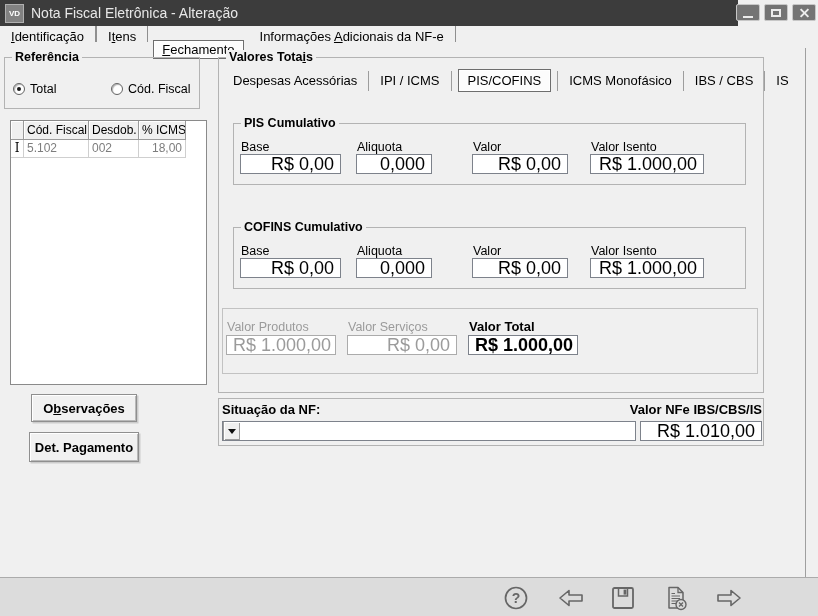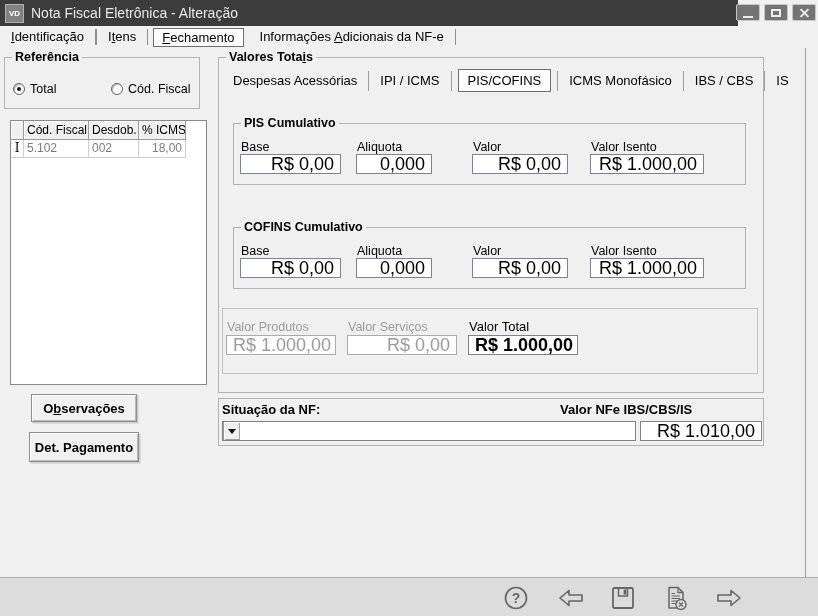--- a/index.html
+++ b/index.html
@@ -25,21 +25,21 @@
     background:#747474; border:1px solid #c7c7c7; border-radius:2px;
     display:flex; align-items:center; justify-content:center; cursor:default;
   }
   .win-btn .bar { width:10px; height:2px; background:#ececec; margin-top:8px; }
   .win-btn .box { width:10px; height:8px; border:2px solid #ececec; }
   .win-btn .xwrap { position:relative; width:11px; height:11px; }
   .win-btn .xwrap i { position:absolute; left:0; top:4.5px; width:11px; height:2px; background:#ececec; }
   .win-btn .xwrap i:first-child { transform:rotate(45deg); }
   .win-btn .xwrap i:last-child  { transform:rotate(-45deg); }
   
-  .tabbar { position:absolute; left:0; top:26px; width:684px; height:22px; display:flex; align-items:center; }
+  .tabbar { position:absolute; left:0; top:26px; width:684px; height:22px; display:flex; align-items:flex-start; }
   .tab { padding:0 11px; font-size:13px; white-space:nowrap; height:22px; line-height:22px; }
   .tab-sep { width:1px; height:16px; background:#8f8f8f; }
   .tab.selected {
     height:19px; line-height:17px; margin:14px 5px; padding:0 8px;
     background:#fcfcfc; border:1px solid #6e6e6e; box-shadow:inset 0 0 0 1px #fff;
   }
   u { text-decoration:underline; }
   
   .groupbox { position:absolute; border:1px solid #b3b3b3; }
   .groupbox-title {
@@ -88,21 +88,21 @@
   }
   
   .fld-label { position:absolute; font-size:12.5px; white-space:nowrap; }
   .fld {
     position:absolute; height:20px; background:#fff; border:1px solid #7d828b;
     font-size:18px; line-height:18px; text-align:right; padding:0 6px; white-space:nowrap;
   }
   .fld.disabled { color:#9b9b9b; border-color:#ababab; }
   .fld-label.disabled { color:#9b9b9b; }
   .fld.total { font-weight:bold; }
-  .fld-label.total { font-weight:normal; font-size:13px; }
+  .fld-label.total { font-weight:bold; font-size:13px; }
   .panel { position:absolute; border:1px solid #c2c2c2; }
   .panel2 { position:absolute; border:1px solid #b3b3b3; }
   
   .combo {
     position:absolute; left:222px; top:421px; width:414px; height:20px;
     background:#fff; border:1px solid #7d828b; display:flex; align-items:center;
   }
   .combo-text { flex:1; padding-left:4px; font-size:13px; line-height:18px; white-space:nowrap; overflow:hidden; }
   .combo-btn {
     width:17px; height:18px; background:#f0f0f0; border-left:1px solid #9a9a9a;
@@ -233,21 +233,21 @@
 <div class="fld-label total" style="left:469px; top:319px;">Valor Total</div>
 <div class="fld total" style="left:468px; top:335px; width:110px;">R$ 1.000,00</div>
 
 <div class="panel2" style="left:218px; top:398px; width:546px; height:48px;"></div>
 <div class="bold-label" style="left:222px; top:402px;">Situação da NF:</div>
 <div class="combo">
   <div class="combo-btn">
     <div class="combo-arrow"></div>
   </div>
 </div>
-<div class="bold-label" style="left:560px; top:402px; width:202px; text-align:left;">Valor NFe IBS/CBS/IS</div>
+<div class="bold-label" style="left:560px; top:402px; width:202px; text-align:right;">Valor NFe IBS/CBS/IS</div>
 <div class="fld" style="left:640px; top:421px; width:122px;">R$ 1.010,00</div>
 
 <div class="vline"></div>
 <div class="hdivider"></div>
 <div class="bottombar"></div>
 
 <div class="tool-icon" style="left:502px;">
   <svg width="28" height="28" viewBox="0 0 28 28">
     <circle cx="14" cy="14" r="10.5" fill="none" stroke="#666" stroke-width="1.7"></circle>
     <text x="14" y="19" text-anchor="middle" font-size="14" font-weight="bold" fill="#666" font-family="Liberation Sans, sans-serif">?</text>

